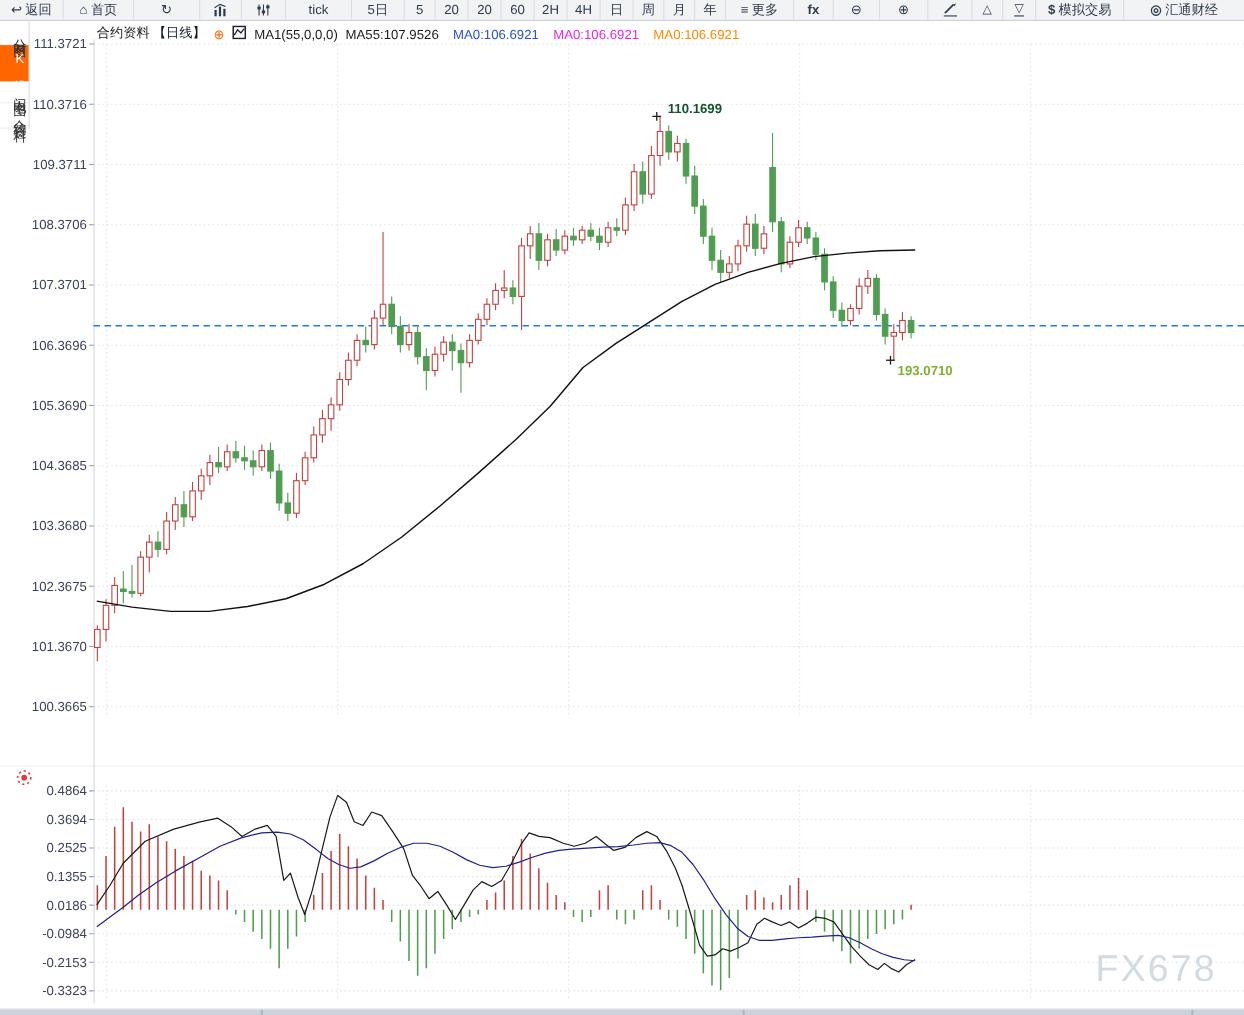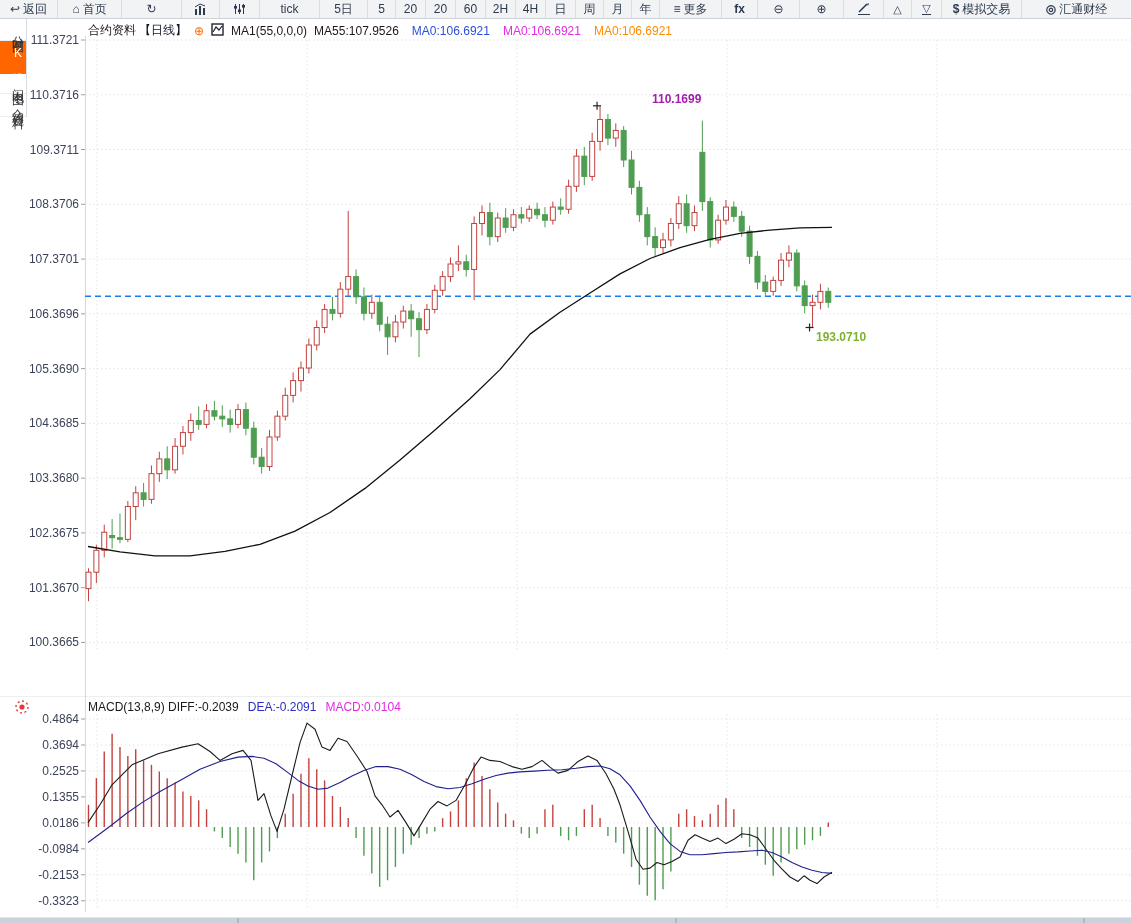--- a/index.html
+++ b/index.html
@@ -180,31 +180,27 @@
     <span class="lg-dark">MA55:107.9526</span>
     <span class="lg-blue" style="margin-left:6px">MA0:106.6921</span>
     <span class="lg-magenta" style="margin-left:6px">MA0:106.6921</span>
     <span class="lg-orange2" style="margin-left:6px">MA0:106.6921</span>
   </div>
 
   <div class="sunicon"><svg width="16" height="16" viewBox="0 0 16 16">
         <circle cx="8" cy="8" r="2.6" fill="#e23b3b"></circle>
         <circle cx="8" cy="8" r="6" fill="none" stroke="#e23b3b" stroke-width="1.4" stroke-dasharray="2 2.6"></circle>
       </svg></div>
-  <div class="legend-macd">
-    <span class="lg-dark">MACD(13,8,9) DIFF:-0.2039</span>
-    <span class="lg-dblue">DEA:-0.2091</span>
-    <span class="lg-magenta">MACD:0.0104</span>
-  </div>
-
-  <div class="anno anno-high" style="color: #a21caf; margin-left: 45px;"><span>110.1699</span></div>
+
+  <div class="anno anno-high" style="color: #14532d;"><span>110.1699</span></div>
   <div class="anno anno-low" style="color: rgb(124, 179, 46);"><span>193.0710</span></div>
 
   <div class="panel-divider"></div>
 
+  <div class="watermark">FX678</div>
 
   <svg id="chart-svg" width="1131" height="917">
     <g id="g-grid">
         <line x1="85" y1="40" x2="1131" y2="40" class="grid"></line>
         <line x1="85" y1="94.76737000000014" x2="1131" y2="94.76737000000014" class="grid"></line>
         <line x1="85" y1="149.53474000000028" x2="1131" y2="149.53474000000028" class="grid"></line>
         <line x1="85" y1="204.3021100000004" x2="1131" y2="204.3021100000004" class="grid"></line>
         <line x1="85" y1="259.06948000000057" x2="1131" y2="259.06948000000057" class="grid"></line>
         <line x1="85" y1="313.8368499999999" x2="1131" y2="313.8368499999999" class="grid"></line>
         <line x1="85" y1="368.6096940000002" x2="1131" y2="368.6096940000002" class="grid"></line>

